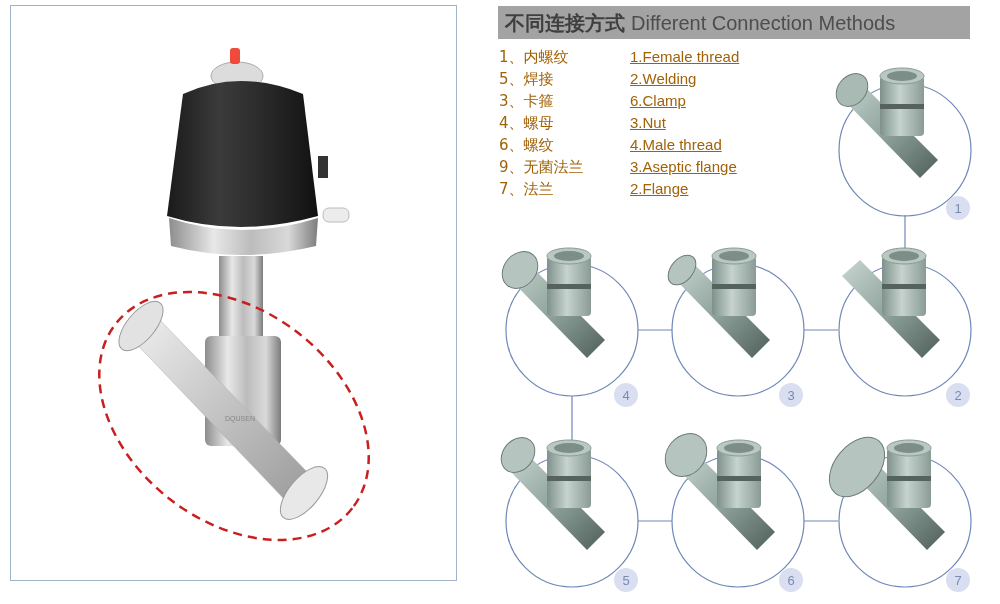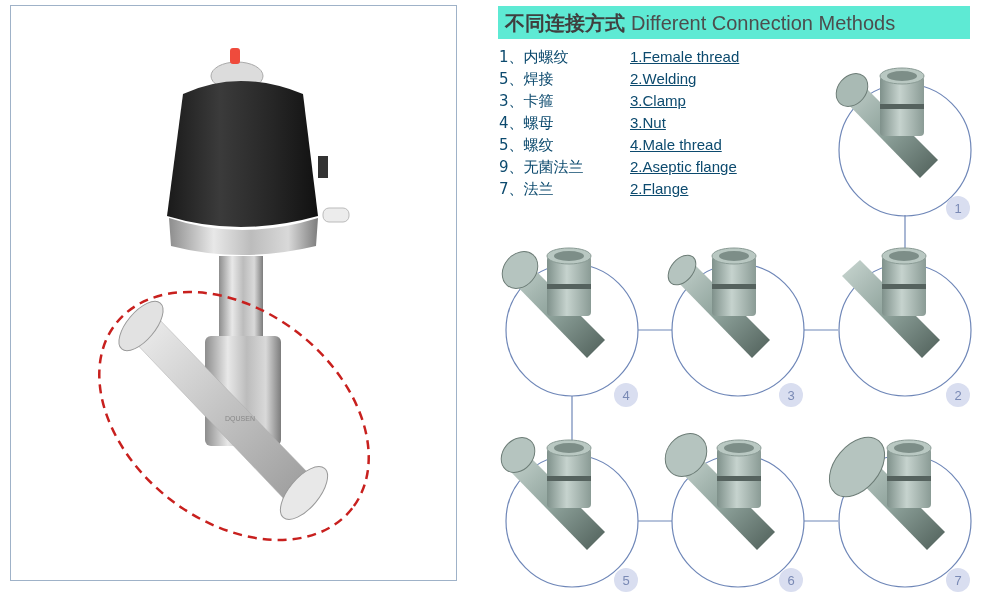--- a/index.html
+++ b/index.html
@@ -2,25 +2,25 @@
 <html><head>
 <meta charset="utf-8">
 <style>
   html, body { margin:0; padding:0; background:#ffffff; }
   body { width:1000px; height:604px; position:relative; overflow:hidden;
          font-family:"Liberation Sans", "DejaVu Sans", sans-serif; color:#4a4a4a; }
   .photo-frame { position:absolute; left:10px; top:5px; width:447px; height:576px;
                  border:1px solid #9fb2c8; box-sizing:border-box; background:#fff; }
   .photo-frame svg { position:absolute; left:0; top:0; }
   .header-bar { position:absolute; left:498px; top:6px; width:472px; height:33px;
-                background:#5eead4; }
+                background:#a3a3a3; }
   .header-title { position:absolute; left:7px; top:4px; font-size:20px; white-space:nowrap; color:#4d4d4d; }
   .header-title .cn { font-weight:bold; font-family:"DejaVu Sans", sans-serif; color:#3f3f3f; }
   .header-title .en { margin-left:6px; }
-  .list { position:absolute; top:46px; font-size:15px; line-height:22px; color:#0c4a6e; }
+  .list { position:absolute; top:46px; font-size:15px; line-height:22px; color:#a16207; }
   .list-cn { left:499px; font-family:"DejaVu Sans", sans-serif; }
   .list-en { left:630px;text-decoration:underline; }
   .list div { white-space:nowrap; }
   .diagram { position:absolute; left:480px; top:40px; width:520px; height:564px; }
 </style>
 </head>
 <body>
 
 <div class="photo-frame">
   <svg width="447" height="576" viewBox="0 0 447 576">
@@ -73,31 +73,31 @@
   <div class="header-title">
     <span class="cn">不同连接方式</span><span class="en">Different Connection Methods</span>
   </div>
 </div>
 
 <div class="list list-cn">
   <div>1、内螺纹</div>
   <div>5、焊接</div>
   <div>3、卡箍</div>
   <div>4、螺母</div>
-  <div>5、螺纹</div>
+  <div>6、螺纹</div>
   <div>9、无菌法兰</div>
   <div>7、法兰</div>
 </div>
 <div class="list list-en">
   <div>1.Female thread</div>
   <div>2.Welding</div>
-  <div>3.Clamp</div>
+  <div>6.Clamp</div>
   <div>3.Nut</div>
   <div>4.Male thread</div>
-  <div>2.Aseptic flange</div>
+  <div>3.Aseptic flange</div>
   <div>2.Flange</div>
 </div>
 
 <svg class="diagram" width="520" height="564" viewBox="480 40 520 564">
   <defs>
     <linearGradient id="pipeG" x1="0" x2="1" y1="0" y2="1">
       <stop offset="0" stop-color="#c9d6d1"></stop>
       <stop offset="0.5" stop-color="#8fa39c"></stop>
       <stop offset="1" stop-color="#4f5f59"></stop>
     </linearGradient>

